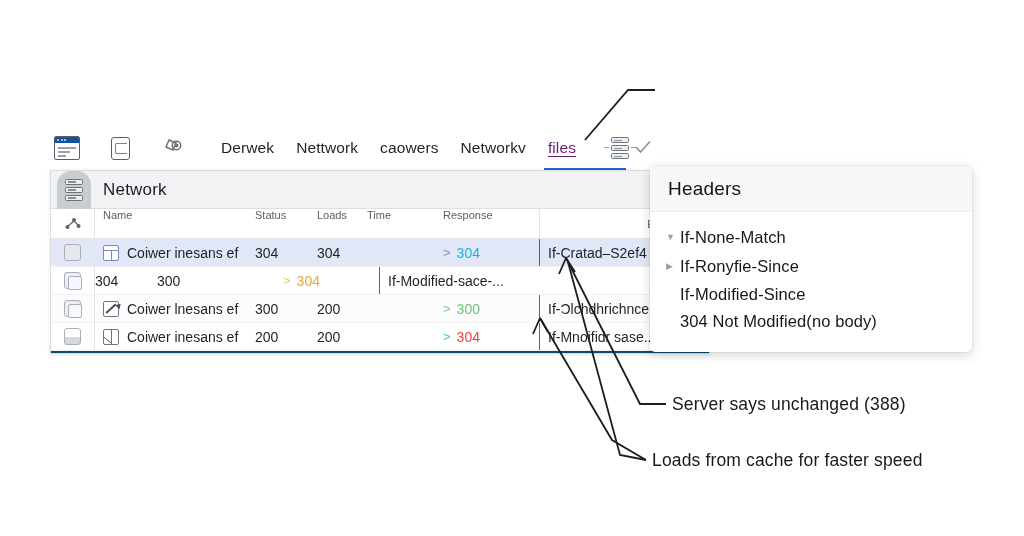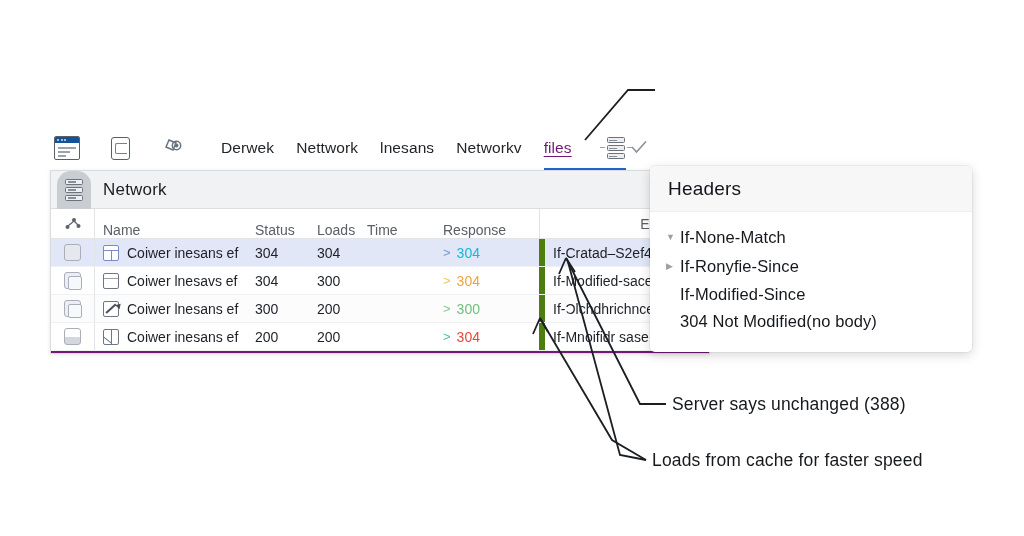--- a/index.html
+++ b/index.html
@@ -131,21 +131,21 @@
     left: 544px; top: 168px;
     width: 82px; height: 2.5px;
     background: #2166c9;
   }
 
   
   .panel {
     position: absolute;
     left: 50px; top: 170px;
     width: 660px; height: 184px;
-    background: #701a75;
+    background: #0c4a6e;
     border: 1px solid #d9dcdf;
     box-shadow: 0 1px 4px rgba(0,0,0,.10);
   }
   .panel-head {
     height: 38px;
     background: #f1f2f4;
     border-bottom: 1px solid #dcdfe2;
     display: flex; align-items: center;
     padding: 0 14px 0 0;
     position: relative;
@@ -165,24 +165,24 @@
     margin-left: auto;
     font-size: 17px; color: #2b3037; line-height: 1;
     font-family: "Liberation Sans", sans-serif;
     cursor: default;
   }
 
   
   .tbl { width: 100%; }
   .tbl-head {
     height: 30px;
-    display: flex; align-items: flex-end;
+    display: flex; align-items: flex-start;
     border-bottom: 1px solid #e2e5e8;
     background: #fff;
-    font-size: 14px;
+    font-size: 11px;
     color: #5a6068;
   }
   .tbl-row {
     height: 28px;
     display: flex; align-items: center;
     font-size: 14px;
     color: #1d2127;
     border-bottom: 1px solid #f0f1f3;
     background: #fff;
   }
@@ -193,21 +193,21 @@
     width: 44px; flex: none;
     display: flex; align-items: center; justify-content: center;
     border-right: 1px solid #e2e5e8;
     height: 100%;
   }
   .c-name  { width: 160px; flex: none; display: flex; align-items: center; gap: 8px; padding-left: 8px; }
   .c-status{ width: 62px;  flex: none; }
   .c-size  { width: 50px;  flex: none; }
   .c-time  { width: 76px;  flex: none; }
   .c-resp  { width: 96px;  flex: none; display: flex; align-items: center; gap: 6px; }
-  .c-eade  { width: 146px; flex: none; border-left: 6px solid #4d7c0f; padding-left: 8px;
+  .c-eade  { width: 146px; flex: none; border-left: 1px solid #4d7c0f; padding-left: 8px;
              white-space: nowrap; overflow: hidden; text-overflow: clip; height: 100%;
              display: flex; align-items: center; }
 
   .tbl-head .c-status { width: 62px; }
   .tbl-head .c-eade { justify-content: flex-end; padding-right: 12px; border-left: 1px solid #e7e2e2; }
 
   .gut-ico {
     width: 17px; height: 17px;
     border: 1.4px solid #a9aebb;
     border-radius: 3px;
@@ -339,21 +339,21 @@
       <svg class="node-ico" viewBox="0 0 26 24" aria-hidden="true">
         <path d="M9 4 L16 7 L13 14 L6 11 Z" fill="none" stroke="#6b7380" stroke-width="1.5"></path>
         <circle cx="16.5" cy="9.5" r="4.2" fill="none" stroke="#6b7380" stroke-width="1.5"></circle>
         <circle cx="16.5" cy="9.5" r="2" fill="#6b7380"></circle>
       </svg>
     </div>
 
     <div class="tb-tabs">
       <span class="tb-tab">Derwek</span>
       <span class="tb-tab">Nettwork</span>
-      <span class="tb-tab">lnesans</span>
+      <span class="tb-tab">caowers</span>
       <span class="tb-tab">Networkv</span>
       <span class="tb-tab link">files</span>
     </div>
 
     <div class="tb-server">
       <div class="server-glyph">
         <span class="arm l"></span>
           <span class="arm r"></span>
         <div class="unit u1">
             <i></i>
@@ -427,24 +427,20 @@
           <span class="arrow-gt gt-cyan">&gt;</span>
           <span class="resp-cyan">304</span>
         </div>
         <div class="c-eade">If-Cratad–S2ef4</div>
       </div>
 
       <div class="tbl-row">
         <div class="c-gut">
           <span class="gut-ico stack"></span>
         </div>
-        <div class="c-name">
-          <span class="file-ico plain"></span>
-          <span>Coiwer lnesavs ef</span>
-        </div>
         <div class="c-status">304</div>
         <div class="c-size">300</div>
         <div class="c-time"></div>
         <div class="c-resp">
           <span class="arrow-gt gt-orange">&gt;</span>
           <span class="resp-orange">304</span>
         </div>
         <div class="c-eade">If-Modified-sace-...</div>
       </div>
 

